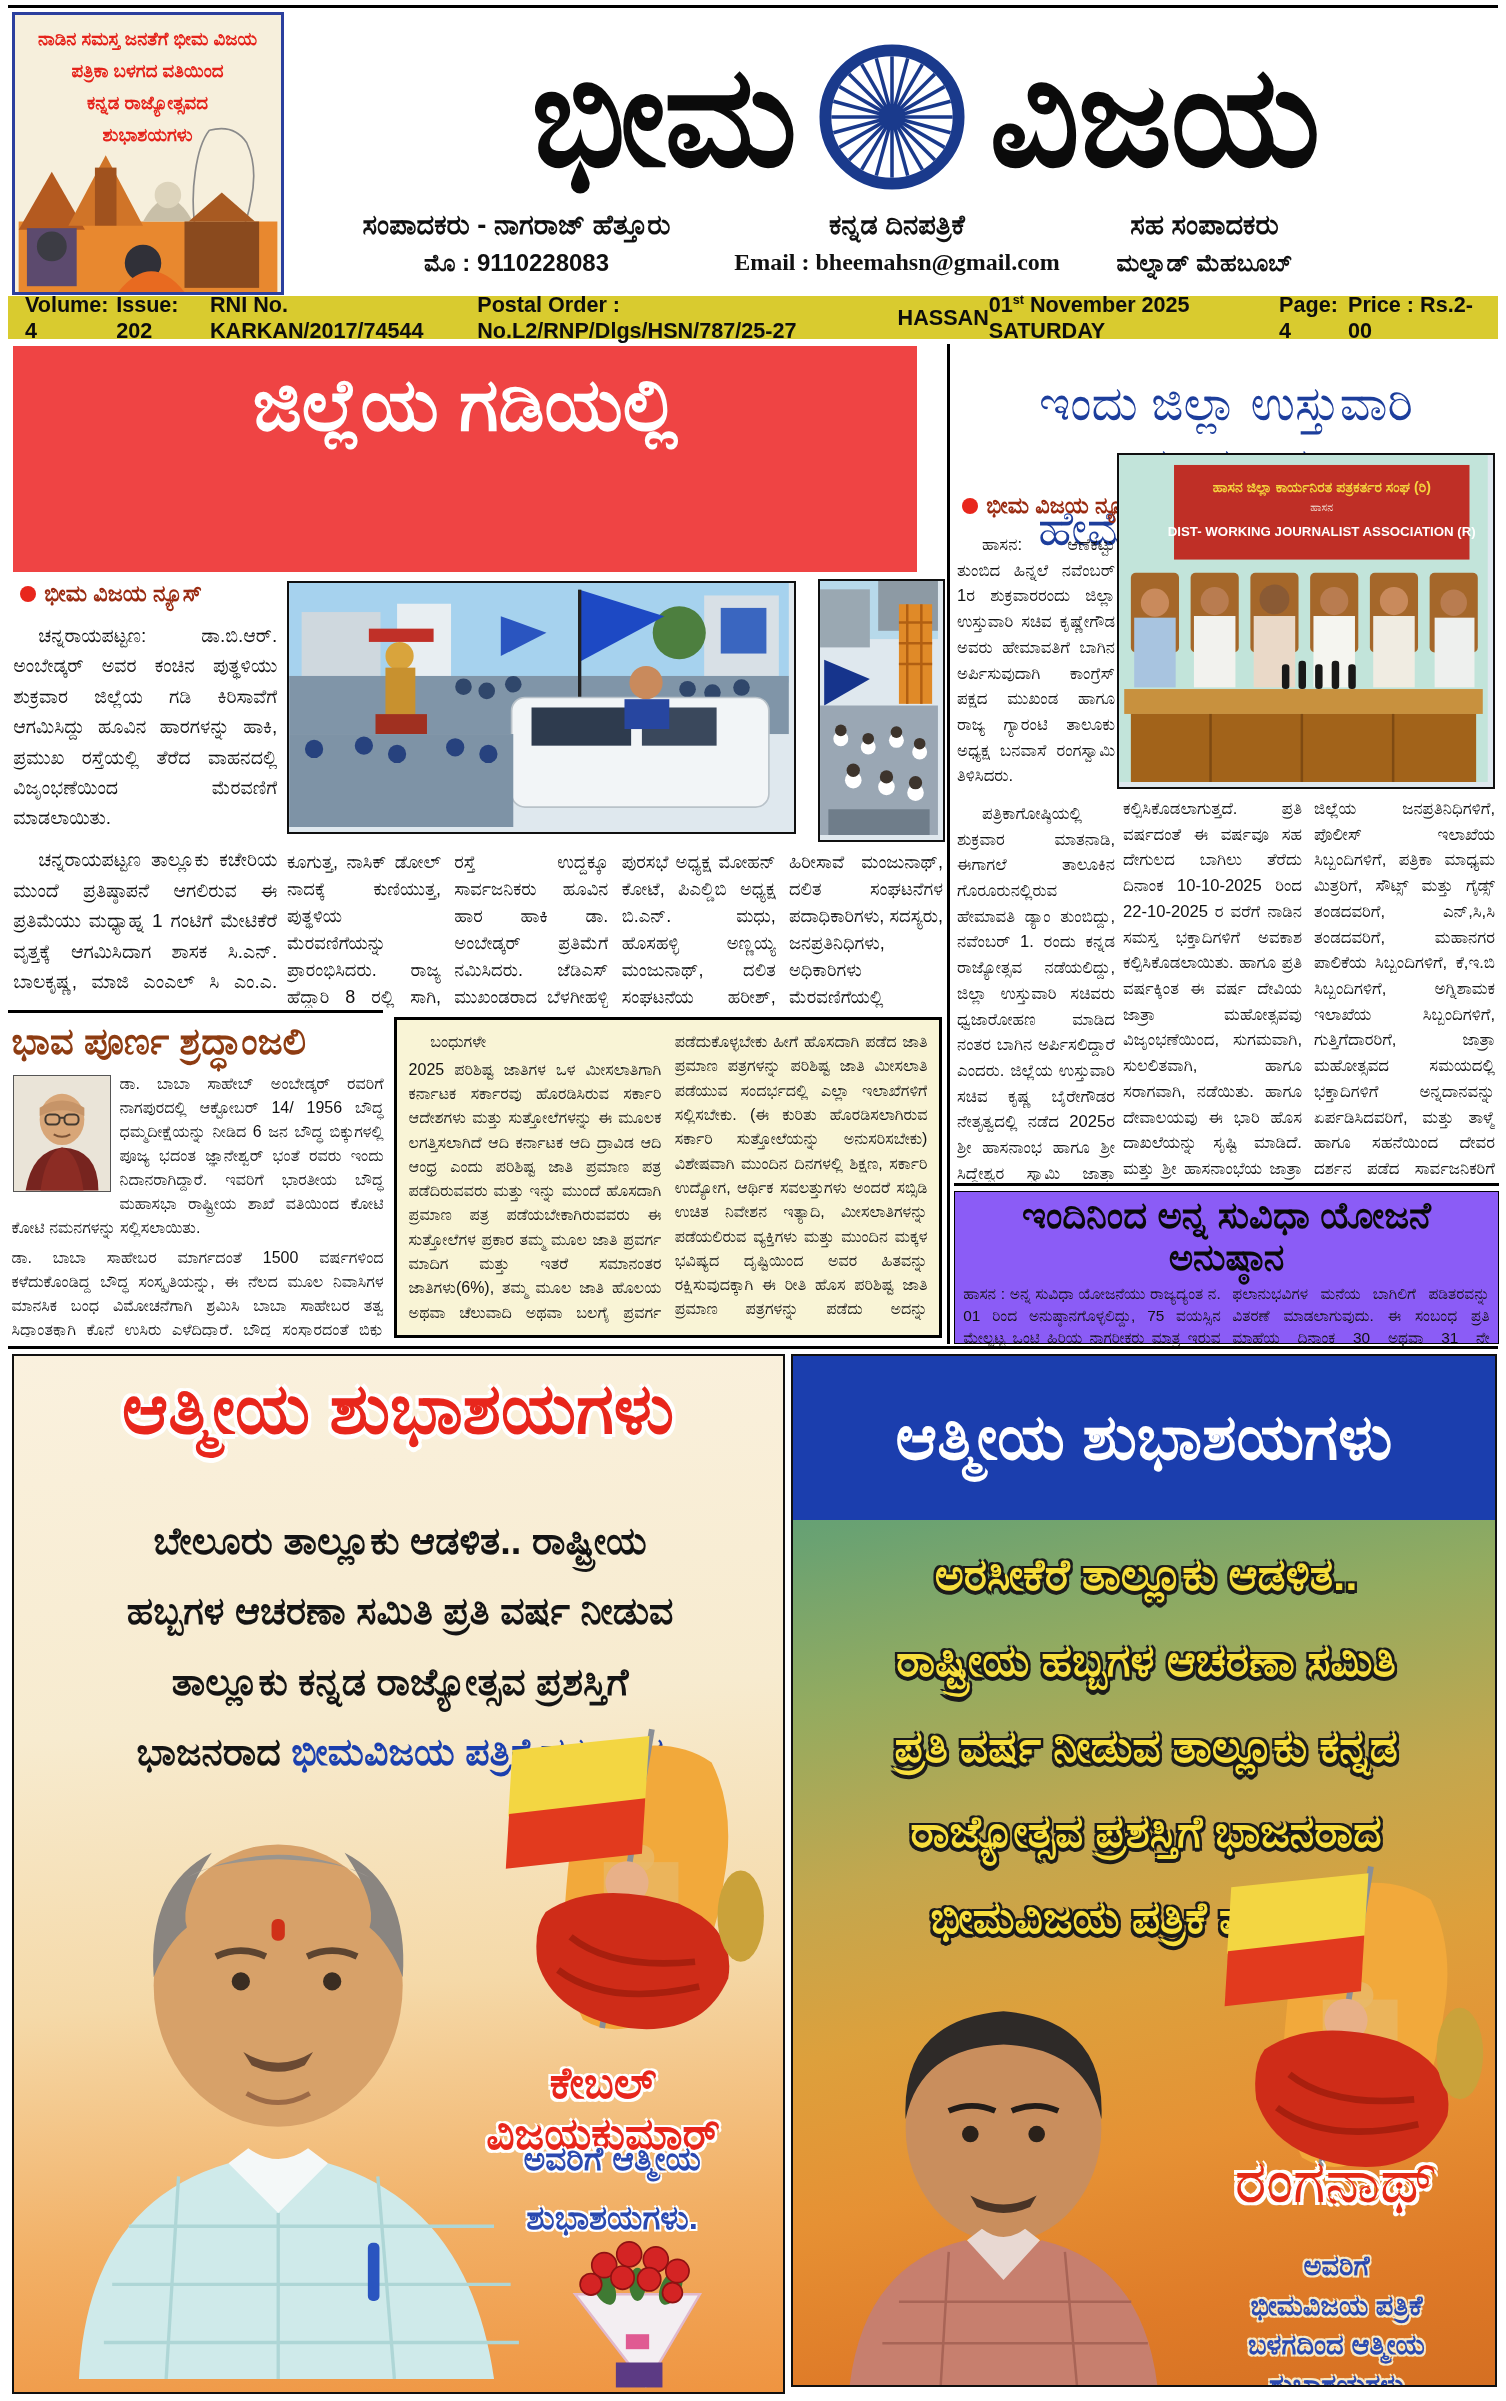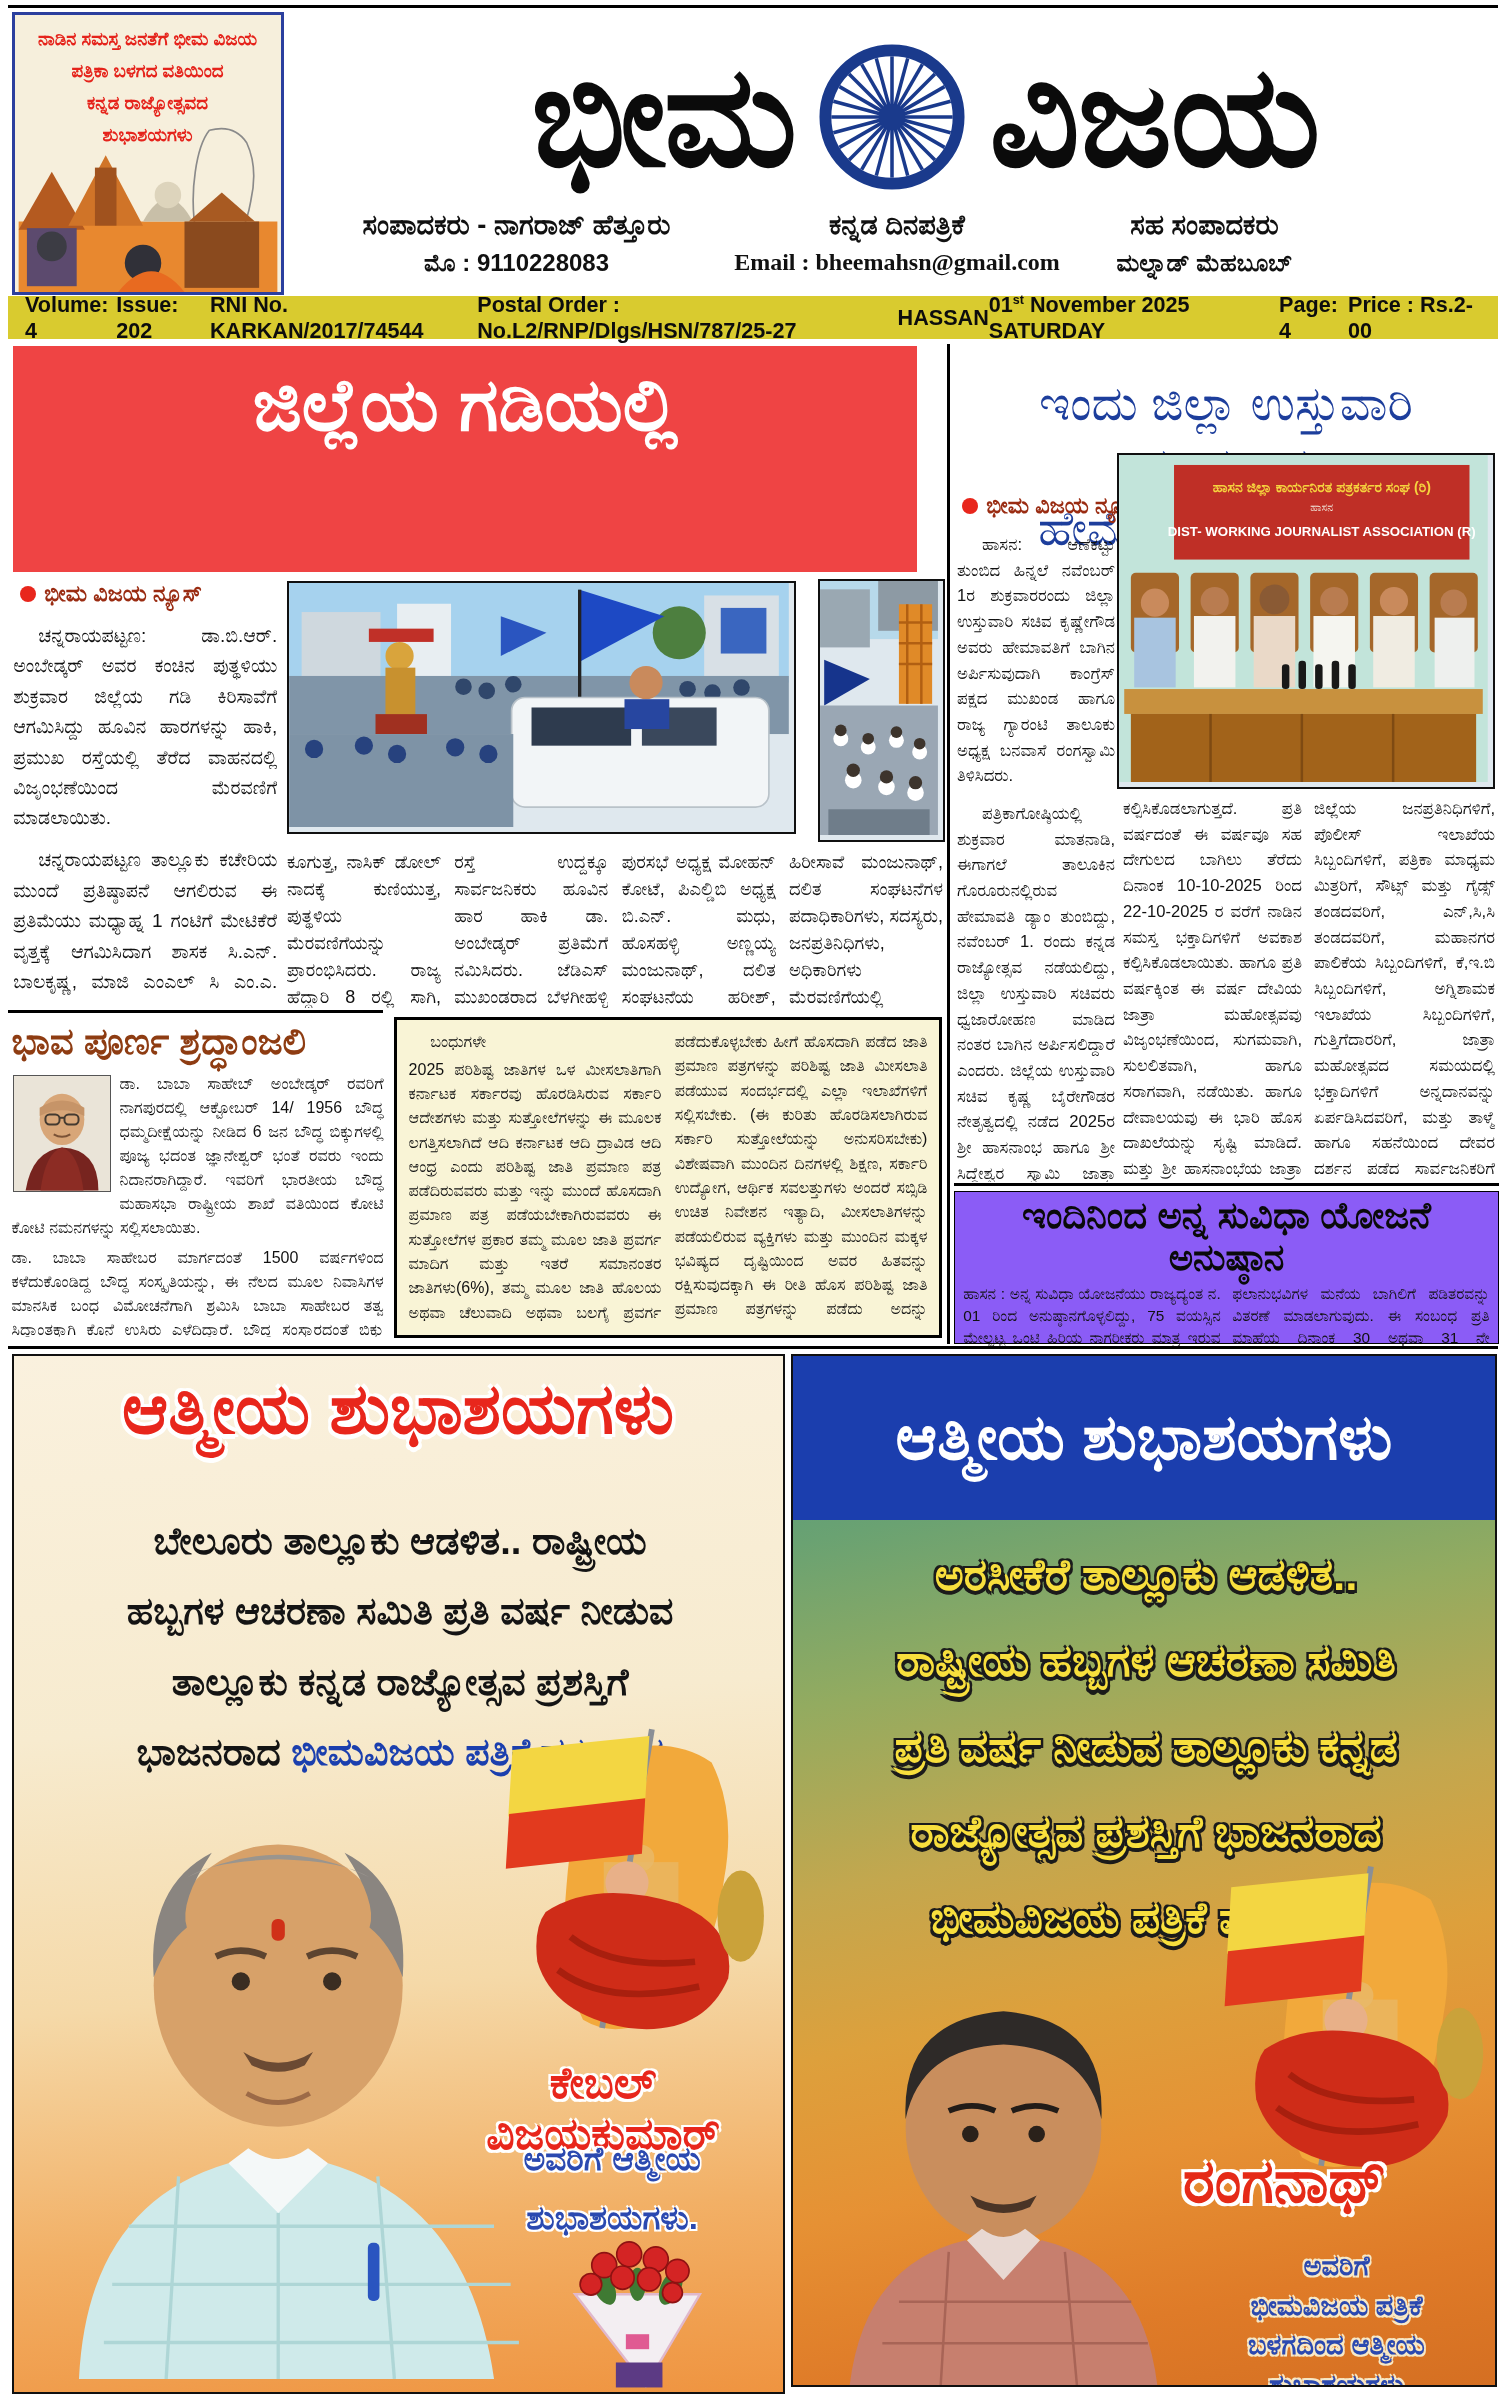--- a/index.html
+++ b/index.html
@@ -84,21 +84,21 @@
   .adl-bouquet{position:absolute;left:532px;top:880px;width:183px;height:154px;}
   
   .ad-right{left:791px;top:1354px;width:706px;height:1033px;border:2.5px solid #101010;box-sizing:border-box;overflow:hidden;
       background:linear-gradient(168deg,#4a9583 0%,#6aa272 16%,#93ab60 30%,#c3a74e 46%,#dda03c 60%,#e69134 74%,#df7b28 88%,#d56f22 100%);}
   .adr-header{position:absolute;top:0;left:0;width:100%;height:164px;background:#1b3eae;color:#fff;display:flex;align-items:center;
       justify-content:center;font-size:63px;font-weight:900;}
   .adr-body{position:absolute;top:176px;left:16.6px;width:673px;text-align:center;font-size:44px;font-weight:900;color:#f8df3d;line-height:1.95;
       text-shadow:-2.5px -2.5px 0 #1b1b1b,2.5px -2.5px 0 #1b1b1b,-2.5px 2.5px 0 #1b1b1b,2.5px 2.5px 0 #1b1b1b,0 4.2px 0 #1b1b1b;}
   .adr-photo{position:absolute;left:23px;top:630px;width:375px;height:404px;}
   .adr-flag{position:absolute;left:405px;top:490px;width:291px;height:357px;}
-  .adr-name{position:absolute;left:390px;top:791px;width:307px;text-align:left;font-size:60px;font-weight:700;color:#e52a17;
+  .adr-name{position:absolute;left:390px;top:791px;width:307px;text-align:center;font-size:60px;font-weight:400;color:#e52a17;
       text-shadow:-3.3px -3.3px 0 #fff,3.3px -3.3px 0 #fff,-3.3px 3.3px 0 #fff,3.3px 3.3px 0 #fff;}
   .adr-greet{position:absolute;left:390px;top:890px;width:307px;text-align:center;color:#2b49b0;font-weight:900;font-size:27.4px;line-height:1.45;
       text-shadow:-1.7px -1.7px 0 #f7e9c8,1.7px -1.7px 0 #f7e9c8,-1.7px 1.7px 0 #f7e9c8,1.7px 1.7px 0 #f7e9c8;}
 </style>
 </head>
 <body>
 
 <div id="page">
 
   <div class="abs rule top-rule"></div>

